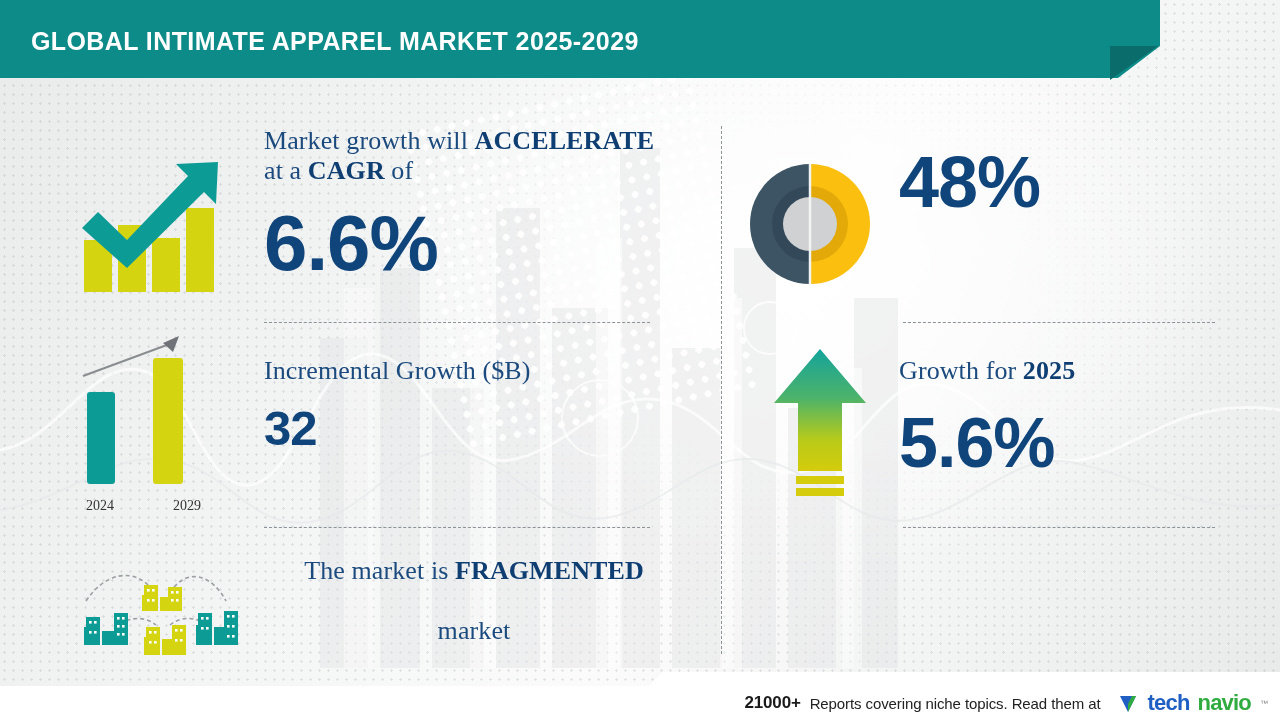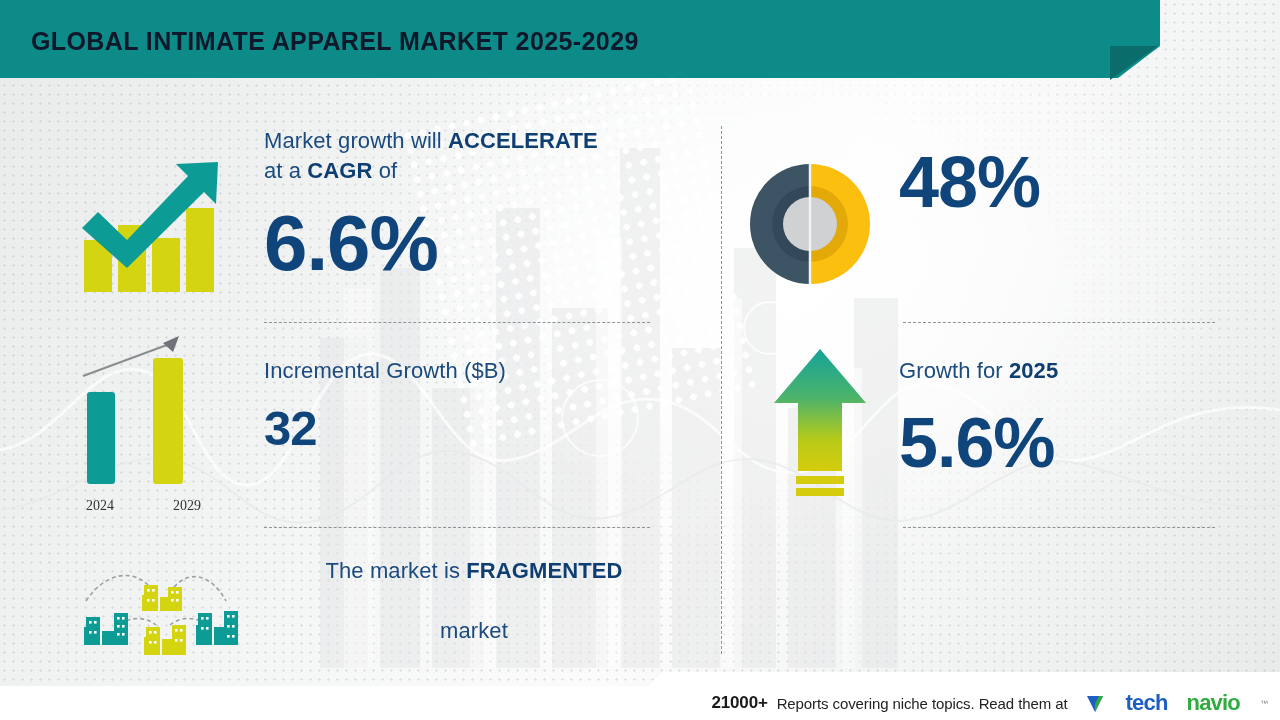--- a/index.html
+++ b/index.html
@@ -70,21 +70,21 @@
     z-index: 5;
   }
   .header-title {
     position: absolute;
     left: 31px;
     top: 27px;
     font-family: "Liberation Sans", sans-serif;
     font-size: 25px;
     font-weight: bold;
     letter-spacing: 0.4px;
-    color: #0f172a;
+    color: #ffffff;
     white-space: nowrap;
   }
   .header-fold {
     position: absolute;
     left: 1110px; top: 46px;
     width: 52px; height: 38px;
     background: #0a6d6b;
     clip-path: polygon(48px 0, 48px 0, 0 34px, 0 0);
     z-index: 6;
   }
@@ -105,22 +105,22 @@
   }
   .hdiv-l1 { left: 264px; top: 322px; width: 386px; }
   .hdiv-l2 { left: 264px; top: 527px; width: 386px; }
   .hdiv-r1 { left: 903px; top: 322px; width: 312px; }
   .hdiv-r2 { left: 903px; top: 527px; width: 312px; }
 
   
   .block { position: absolute; z-index: 4; }
 
   .lead {
-    font-family: Liberation Sans, sans-serif;
-    font-size: 22px;
+    font-family: Liberation Serif, serif;
+    font-size: 26px;
     line-height: 30px;
     color: #1b4a7e;
     font-weight: normal;
     letter-spacing: 0.1px;
   }
   .lead b { font-weight: bold; color: #0f3e72; }
 
   .bignum {
     font-family: "Liberation Sans", sans-serif;
     font-weight: bold;
@@ -191,21 +191,21 @@
   }
   .footer-text {
     font-family: "Liberation Sans", sans-serif;
     font-size: 15px;
     color: #222222;
     letter-spacing: -0.1px;
   }
   .footer-logo {
     display: flex;
     align-items: center;
-    gap: 19px;
+    gap: 8px;
     margin-left: 10px;
   }
   .logo-word {
     font-family: "Liberation Sans", sans-serif;
     font-size: 22px;
     font-weight: bold;
     letter-spacing: -0.8px;
   }
   .logo-tech { color: #1f5fc4; }
   .logo-navio { color: #2fab3f; }

